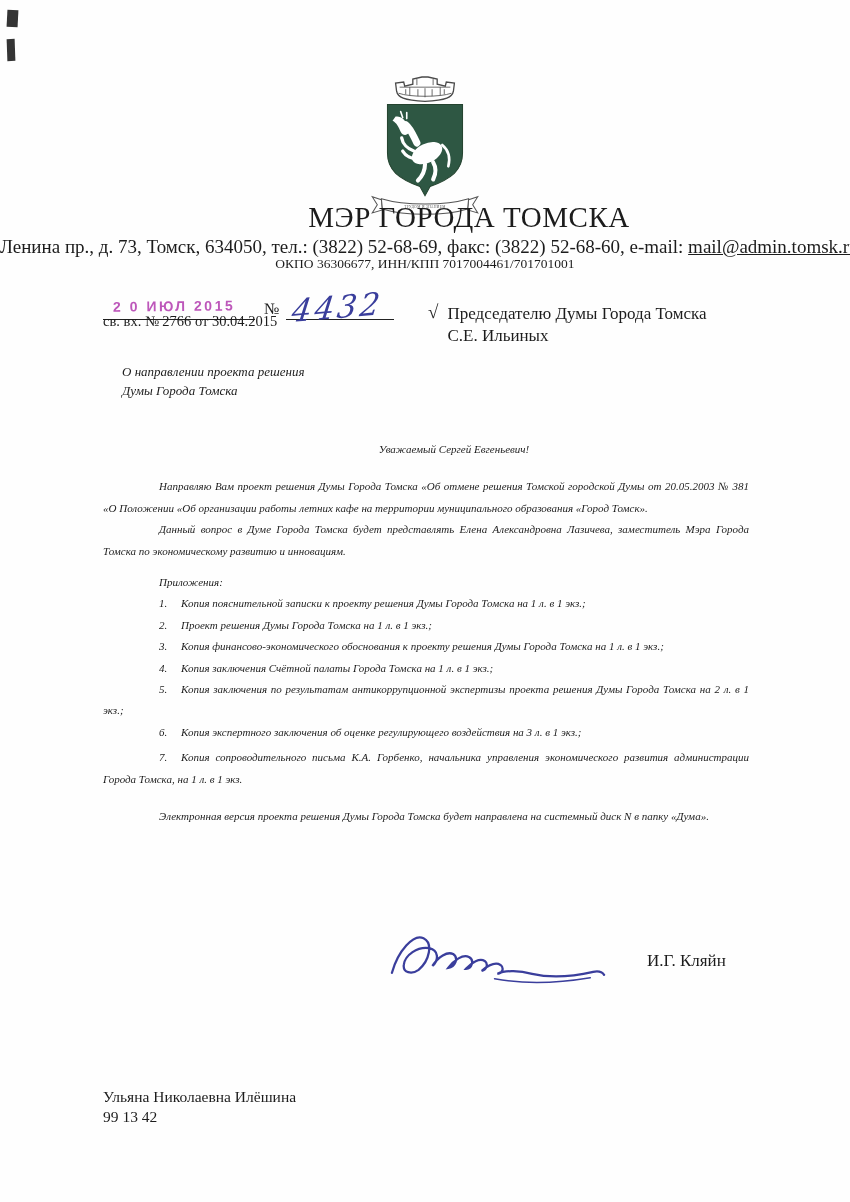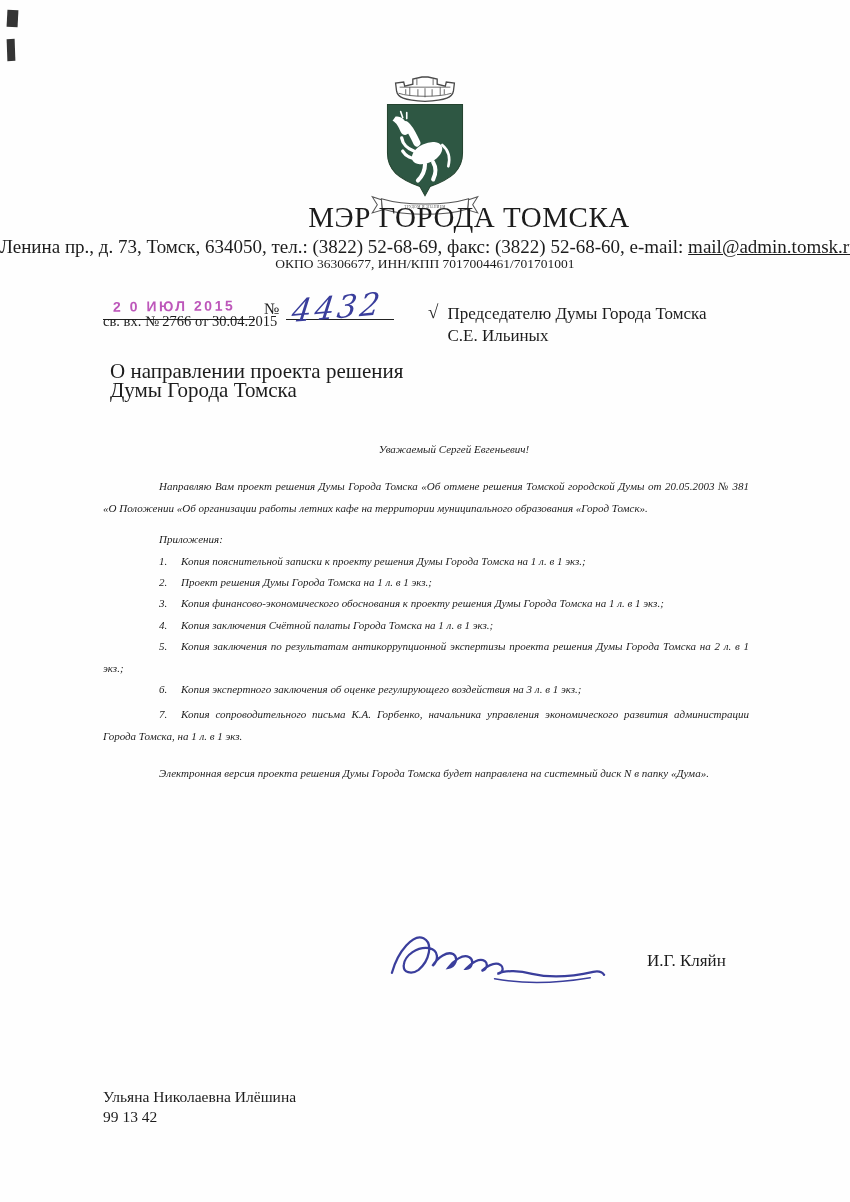--- a/index.html
+++ b/index.html
@@ -42,21 +42,21 @@
     font-family:"DejaVu Serif", serif; font-style:italic;
     color:#3a3e9c; font-size:31px; letter-spacing:3px;
     transform:rotate(-5deg) skewX(-12deg); white-space:nowrap;
   }
   .incoming-ref{position:absolute; left:103px; top:313px; font-size:14.5px; white-space:nowrap;}
 
   .addressee{position:absolute; left:428px; top:303px; display:flex;}
   .check{font-size:19px; color:#2a2a2a; margin-right:9px; margin-top:-2px;}
   .addressee .lines{font-size:17px; line-height:22px;}
 
-  .subject{position:absolute; left:110px; top:362px; font-size:21px; line-height:19px;}
+  .subject{position:absolute; left:122px; top:362px; font-style:italic; font-size:13px; line-height:19px;}
 
   .body-block{
     position:absolute; left:103px; top:439px; width:646px;
     font-size:11px; line-height:21.4px; text-align:justify;font-style:italic;
   }
   .salutation{text-align:center; text-indent:0;}
   .body-block p{margin:0; text-indent:56px;}
   .p1{margin-top:16px !important;}
   .att-title{margin-top:10px !important;}
   .att-item{margin:0; text-indent:52px;}
@@ -133,20 +133,21 @@
   </div>
 
   <div class="subject">
     <div>О направлении проекта решения</div>
     <div>Думы Города Томска</div>
   </div>
 
   <div class="body-block">
     <p class="salutation">Уважаемый Сергей Евгеньевич!</p>
     <p class="p1">Направляю Вам проект решения Думы Города Томска «Об отмене решения Томской городской Думы от 20.05.2003 № 381 «О Положении «Об организации работы летних кафе на территории муниципального образования «Город Томск».</p>
+    <p>Данный вопрос в Думе Города Томска будет представлять Елена Александровна Лазичева, заместитель Мэра Города Томска по экономическому развитию и инновациям.</p>
     <p class="att-title">Приложения:</p>
 
     <p class="att-item"><span class="inum">1.</span><span>Копия пояснительной записки к проекту решения Думы Города Томска на 1 л. в 1 экз.;</span></p>
     <p class="att-item"><span class="inum">2.</span><span>Проект решения Думы Города Томска на 1 л. в 1 экз.;</span></p>
     <p class="att-item"><span class="inum">3.</span><span>Копия финансово-экономического обоснования к проекту решения Думы Города Томска на 1 л. в 1 экз.;</span></p>
     <p class="att-item"><span class="inum">4.</span><span>Копия заключения Счётной палаты Города Томска на 1 л. в 1 экз.;</span></p>
     <p class="att-item"><span class="inum">5.</span><span>Копия заключения по результатам антикоррупционной экспертизы проекта решения Думы Города Томска на 2 л. в 1 экз.;</span></p>
     <p class="att-item"><span class="inum">6.</span><span>Копия экспертного заключения об оценке регулирующего воздействия на 3 л. в 1 экз.;</span></p>
     <p class="att-item item-7"><span class="inum">7.</span><span>Копия сопроводительного письма К.А. Горбенко, начальника управления экономического развития администрации Города Томска, на 1 л. в 1 экз.</span></p>
 

